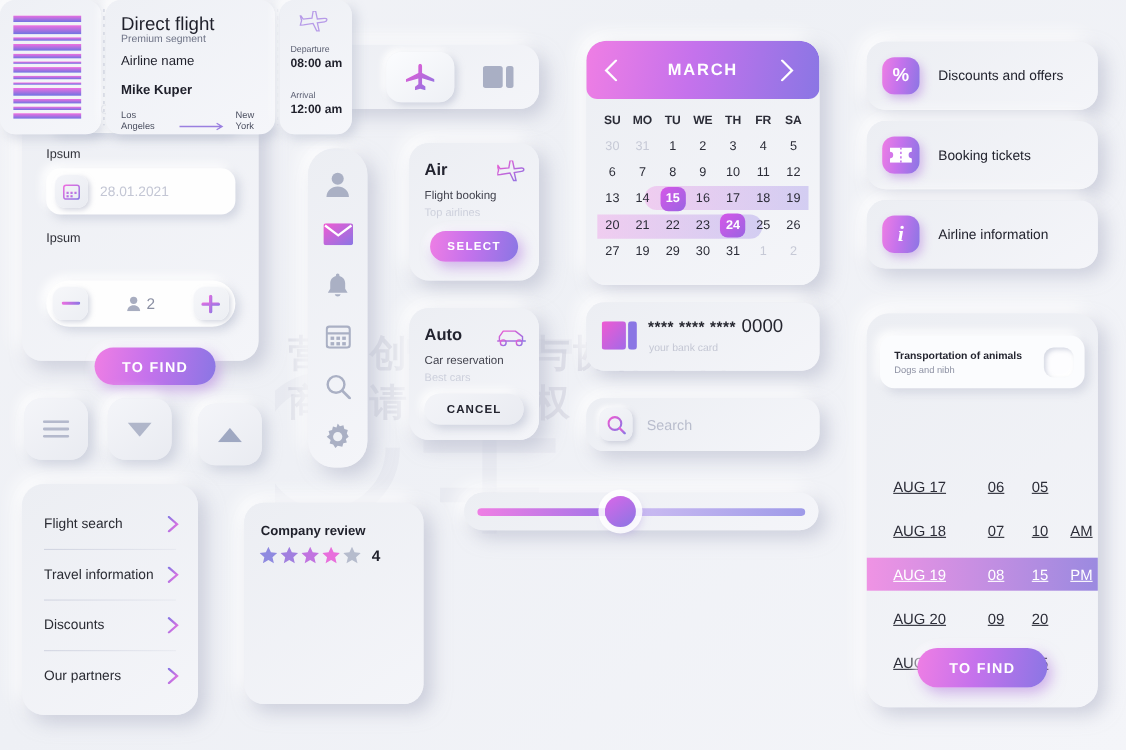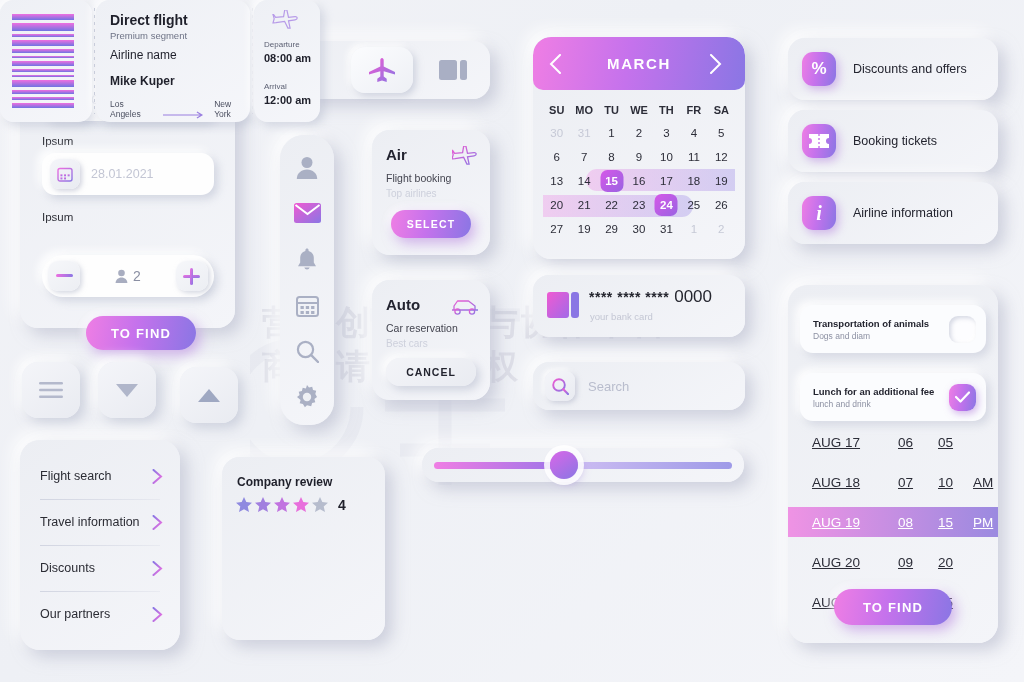--- a/index.html
+++ b/index.html
@@ -602,21 +602,21 @@
             <rect y="55" width="62" height="3"></rect>
           <rect y="61" width="62" height="2"></rect>
             <rect y="66" width="62" height="7"></rect>
           <rect y="76" width="62" height="4"></rect>
             <rect y="83" width="62" height="3"></rect>
           <rect y="89" width="62" height="5"></rect>
         </g>
       </svg>
     </div>
     <div class="pass-seg" style="left:96px;width:154px">
-      <div style="position:absolute;left:14px;top:12px;font-size:14px;font-weight:700;color:#1f202b">Direct flight</div>
+      <div style="position:absolute;left:14px;top:12px;font-size:17px;font-weight:400;color:#1f202b">Direct flight</div>
       <div style="position:absolute;left:14px;top:30px;font-size:9.5px;color:#6e7386">Premium segment</div>
       <div style="position:absolute;left:14px;top:48px;font-size:12px;font-weight:400;color:#1f202b">Airline name</div>
       <div style="position:absolute;left:14px;top:74px;font-size:12px;font-weight:700;color:#1f202b">Mike Kuper</div>
       <div style="position:absolute;left:14px;top:99px;display:flex;align-items:flex-end;gap:7px">
         <span style="font-size:8.5px;color:#4b4f60">Los Angeles</span>
         <svg width="44" height="8" viewBox="0 0 44 8">
             <path d="M0 4h38M34 1l5 3-5 3" fill="none" stroke="#9a7fe0" stroke-width="1.2"></path>
           </svg>
         <span style="font-size:8.5px;color:#4b4f60">New York</span>
       </div>
@@ -649,34 +649,23 @@
   </div>
   <div class="panel menu-card" style="top:182px">
     <span class="menu-ico grad" style="font-style:italic;font-family:'Liberation Serif',serif;font-size:20px">i</span>
     <span class="menu-lbl">Airline information</span>
   </div>
 
   <div class="panel" id="optPanel">
     <div class="opt-row" style="top:20px">
       <div style="margin-left:13px">
         <div class="opt-t">Transportation of animals</div>
-        <div class="opt-s">Dogs and diam</div>
+        <div class="opt-s">Dogs and nibh</div>
       </div>
       <span class="cbx off"></span>
-    </div>
-    <div class="opt-row" style="top:88px">
-      <div style="margin-left:13px">
-        <div class="opt-t">Lunch for an additional fee</div>
-        <div class="opt-s">lunch and drink</div>
-      </div>
-      <span class="cbx on grad">
-        <svg width="15" height="12" viewBox="0 0 15 12">
-            <path d="M1 6l4.5 4.5L14 1.5" fill="none" stroke="#fff" stroke-width="2.2" stroke-linecap="round" stroke-linejoin="round"></path>
-          </svg>
-      </span>
     </div>
 
     <div class="time-row" style="top:142px">
       <span class="tc" style="position:absolute;left:24px">AUG 17</span>
       <span class="tc" style="position:absolute;left:110px">06</span>
       <span class="tc" style="position:absolute;left:150px">05</span>
       <span class="tc" style="position:absolute;left:185px"></span>
     </div>
     <div class="time-row" style="top:182px">
       <span class="tc" style="position:absolute;left:24px">AUG 18</span>

